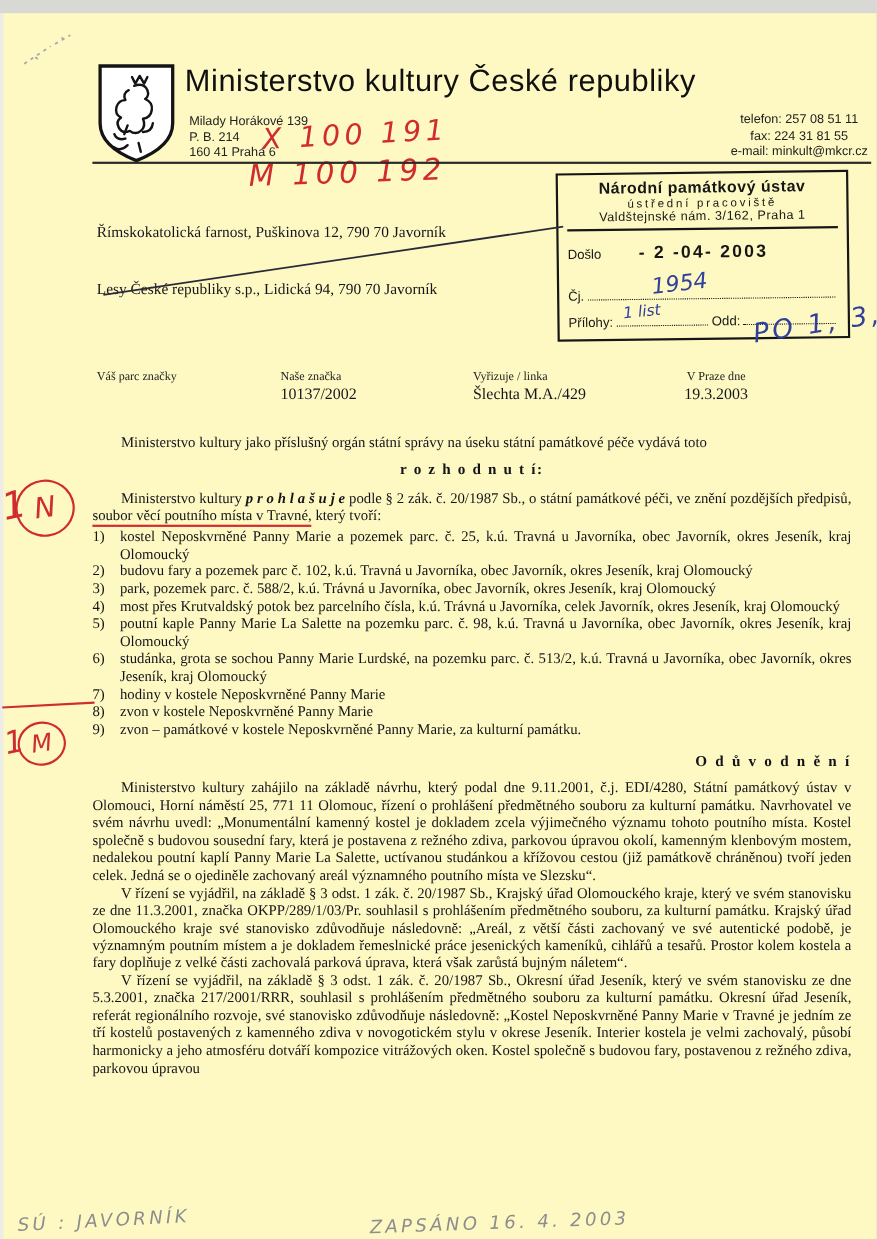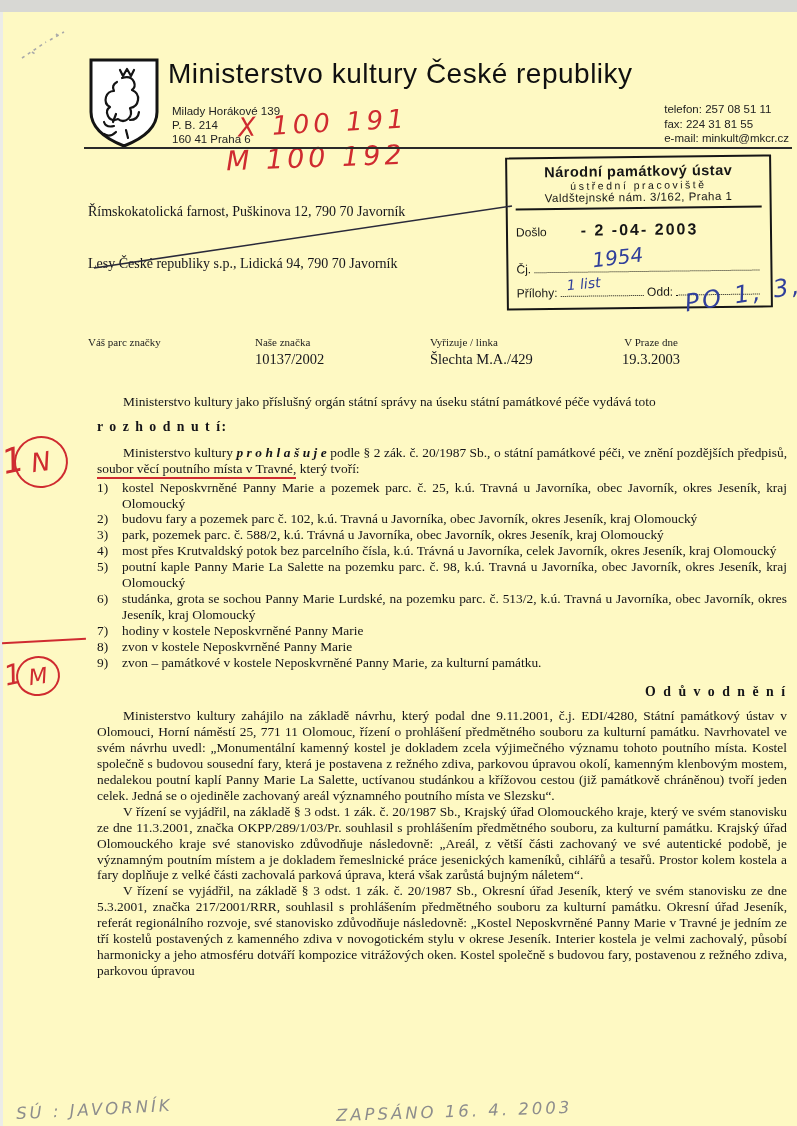--- a/index.html
+++ b/index.html
@@ -5,21 +5,21 @@
   html,body{margin:0;padding:0;background:#d8d8d4;}
   .page{position:relative;width:797px;height:1126px;background:#fef9c3;overflow:hidden;
         font-family:"Liberation Serif",serif;color:#1a1a1a;margin:12px auto;
         box-shadow:inset 3px -3px 0 #ecece8;}
   
   .coat{position:absolute;left:86px;top:44px;width:76px;height:94px;}
   .mk-title{position:absolute;left:168px;top:46px;font-family:"Liberation Sans",sans-serif;
             font-size:28px;color:#101010;white-space:nowrap;letter-spacing:.5px;}
   .addr{position:absolute;left:172px;top:92px;font-family:"Liberation Sans",sans-serif;
         font-size:11.5px;line-height:14px;color:#222;}
-  .contact{position:absolute;right:8px;top:90px;text-align:left;
+  .contact{position:absolute;right:8px;top:90px;text-align:center;
            font-family:"Liberation Sans",sans-serif;font-size:11.5px;line-height:14.5px;color:#222;}
   .hand-red{position:absolute;color:#cf2b30;font-family:"DejaVu Sans",sans-serif;
             font-style:italic;letter-spacing:4px;white-space:nowrap;}
   .hand-red.l1{left:238px;top:96px;font-size:26px;transform:rotate(-3deg);}
   .hand-red.l2{left:226px;top:130px;font-size:27px;transform:rotate(-2deg);}
   .head-rule{position:absolute;left:84px;top:135px;width:708px;border-top:2px solid #2a2a2a;}
   
   .stamp{position:absolute;left:506px;top:144px;width:246px;border:2.5px solid #161616;
          transform:rotate(-.7deg);padding:5px 8px 8px;font-family:"Liberation Sans",sans-serif;color:#161616;}
   .stamp .org{font-weight:bold;font-size:14.5px;text-align:center;letter-spacing:.5px;}
@@ -35,24 +35,24 @@
   .po-note{position:absolute;left:684px;top:266px;font-size:24px;transform:rotate(-9deg);letter-spacing:3px;}
   
   .recip{position:absolute;left:88px;font-size:14px;color:#15151c;white-space:nowrap;}
   .recip.r1{top:192px;} .recip.r2{top:244px;}
   .strike-svg{position:absolute;left:84px;top:186px;pointer-events:none;}
   
   .ref{position:absolute;top:324px;font-size:11px;color:#222;}
   .ref .val{font-size:14.5px;margin-top:3px;color:#15151c;}
   .ref.c1{left:88px;} .ref.c2{left:255px;} .ref.c3{left:430px;} .ref.c4{left:622px;text-align:center;}
   
-  .body{position:absolute;left:97px;top:382px;width:690px;font-size:13.4px;line-height:15.9px;
+  .body{position:absolute;left:84px;top:382px;width:690px;font-size:13.4px;line-height:15.9px;
         color:#141418;text-align:justify;}
   .indent{text-indent:26px;}
-  .c-head{text-align:left;font-weight:bold;letter-spacing:1.5px;font-size:13.8px;margin:9px 0 10px;}
+  .c-head{text-align:center;font-weight:bold;letter-spacing:1.5px;font-size:13.8px;margin:9px 0 10px;}
   .verb{font-weight:bold;font-style:italic;}
   .red-under{border-bottom:2px solid #cf2b30;padding-bottom:1px;}
   .dlist{margin-top:3px;}
   .ditem{display:flex;}
   .ditem .num{width:25px;flex-shrink:0;}
   .ditem .txt{flex:1;text-align:justify;}
   .j-head{text-align:right;font-weight:bold;letter-spacing:2px;font-size:13.8px;margin:13px 0 9px;}
   .para{text-indent:26px;margin:0;}
   
   .mark{position:absolute;color:#cf2b30;font-family:"DejaVu Sans",sans-serif;font-style:italic;}

